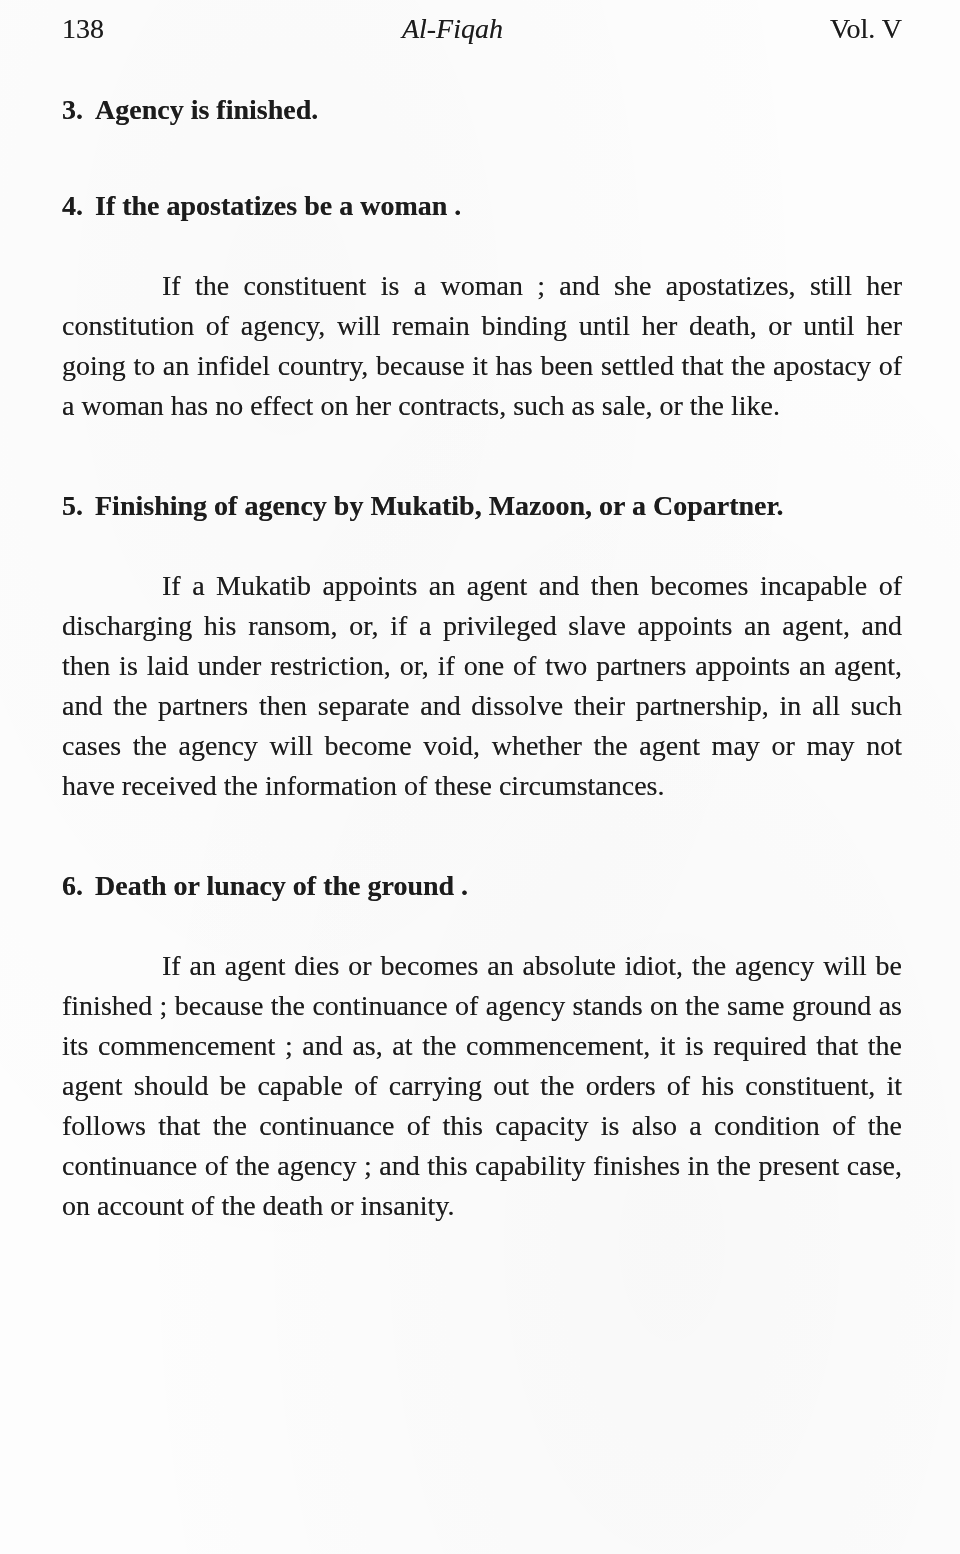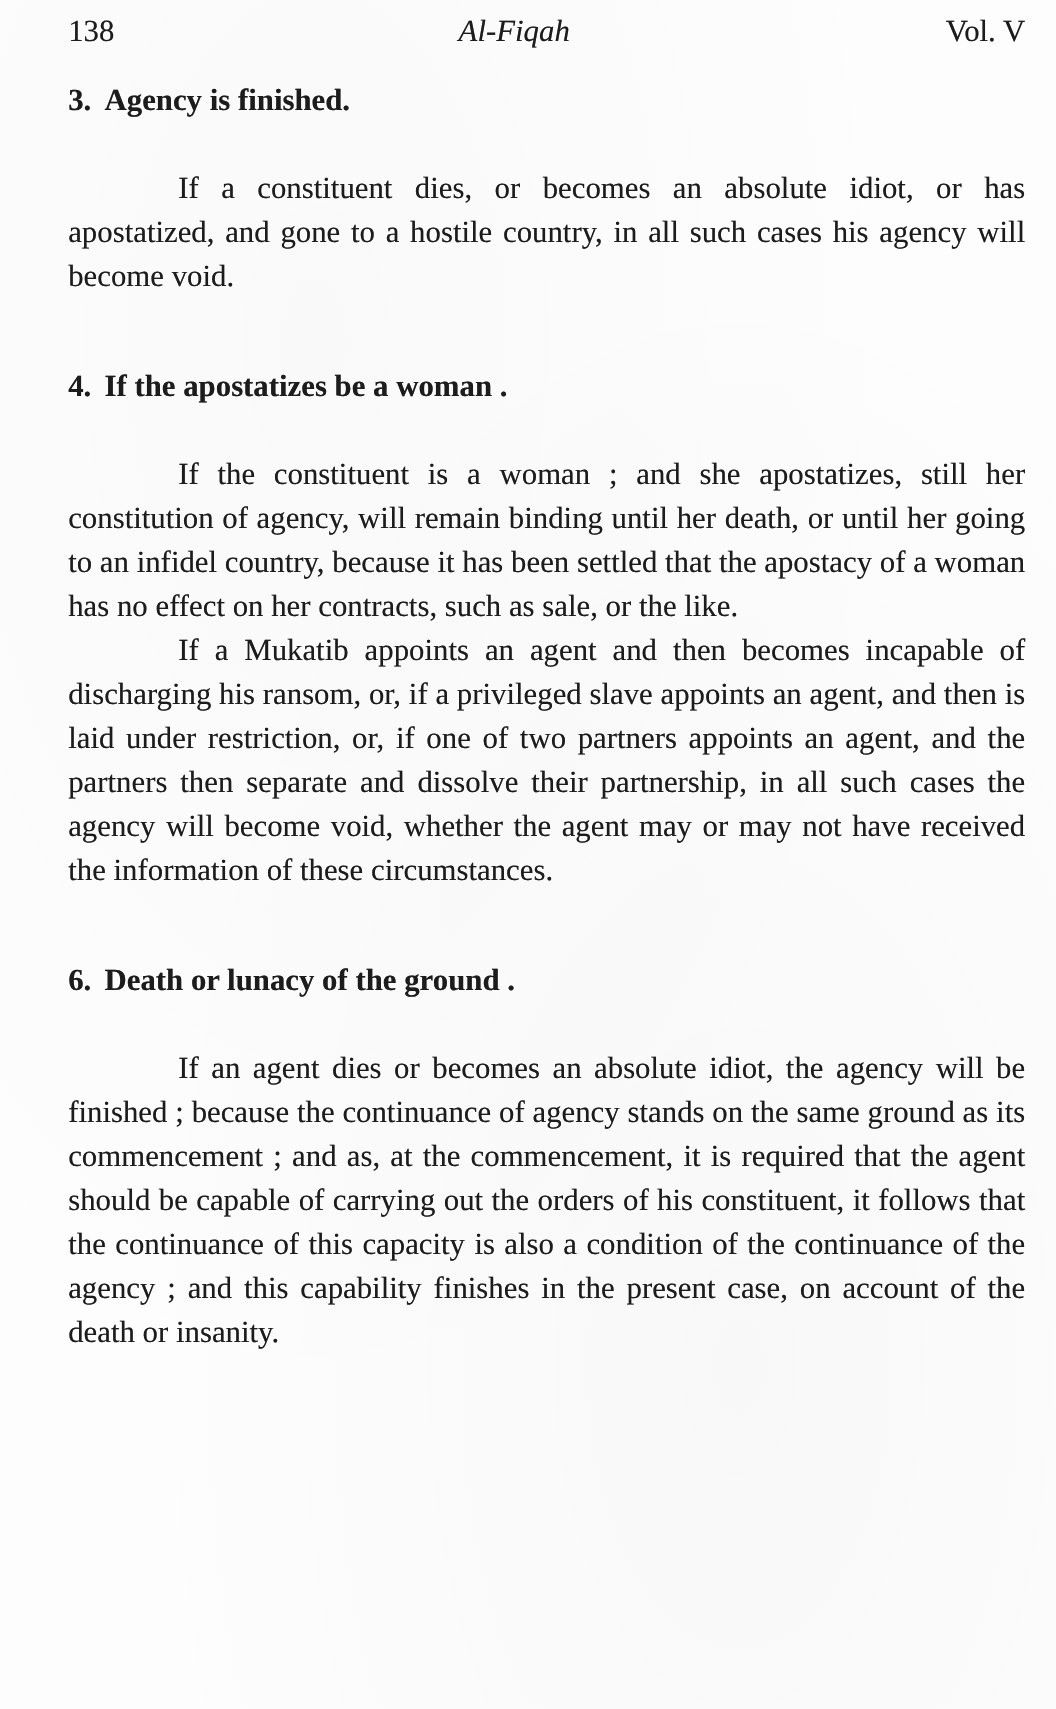--- a/index.html
+++ b/index.html
@@ -12,21 +12,21 @@
     width: 960px;
     height: 1554px;
     margin: 0 auto;
     background: #fdfdfd;
     background-image:
       radial-gradient(ellipse at 30% 20%, rgba(0,0,0,0.015), transparent 60%),
       radial-gradient(ellipse at 70% 80%, rgba(0,0,0,0.02), transparent 60%);
     color: #1c1c1c;
     font-family: "Liberation Serif", "DejaVu Serif", serif;
     box-sizing: border-box;
-    padding: 12px 28px 40px 62px;
+    padding: 12px 58px 40px 62px;
     overflow: hidden;
   }
   .scan-text {
     text-shadow: 0 0 0.6px rgba(20,20,20,0.55);
   }
   .page-header {
     display: flex;
     justify-content: space-between;
     align-items: baseline;
     font-size: 28px;
@@ -38,21 +38,21 @@
     
     margin-right: 29px;
   }
   h2.section-heading {
     font-size: 28px;
     font-weight: bold;
     line-height: 1.15;
     margin: 64px 0 44px 0;
   }
   h2.section-heading.first {
-    margin-top: 30px;
+    margin-top: 48px;
   }
   h2 .heading-number {
     display: inline-block;
     margin-right: 12px;
   }
   p.section-paragraph {
     font-size: 28px;
     line-height: 40px;
     text-align: justify;
     text-indent: 100px;
@@ -67,31 +67,33 @@
   <div class="page-header">
     <span>138</span>
     <span class="book-title">Al-Fiqah</span>
     <span>Vol. V</span>
   </div>
 
   <section>
     <h2 class="section-heading first">
       <span class="heading-number">3.</span><span>Agency is finished.</span>
     </h2>
-    <p class="section-paragraph">If a constituent dies, or becomes an absolute idiot, or has apostatized, and gone to a hostile country, in all such cases his agency will become void.</p>
   </section>
 
   <section>
     <h2 class="section-heading">
       <span class="heading-number">4.</span><span>If the apostatizes be a woman .</span>
     </h2>
     <p class="section-paragraph">If the constituent is a woman ; and she apostatizes, still her constitution of agency, will remain binding until her death, or until her going to an infidel country, because it has been settled that the apostacy of a woman has no effect on her contracts, such as sale, or the like.</p>
   </section>
 
   <section>
+    <h2 class="section-heading">
+      <span class="heading-number">5.</span><span>Finishing of agency by Mukatib, Mazoon, or a Copartner.</span>
+    </h2>
     <p class="section-paragraph">If a Mukatib appoints an agent and then becomes incapable of discharging his ransom, or, if a privileged slave appoints an agent, and then is laid under restriction, or, if one of two partners appoints an agent, and the partners then separate and dissolve their partnership, in all such cases the agency will become void, whether the agent may or may not have received the information of these circumstances.</p>
   </section>
 
   <section>
     <h2 class="section-heading">
       <span class="heading-number">6.</span><span>Death or lunacy of the ground .</span>
     </h2>
     <p class="section-paragraph">If an agent dies or becomes an absolute idiot, the agency will be finished ; because the continuance of agency stands on the same ground as its commencement ; and as, at the commencement, it is required that the agent should be capable of carrying out the orders of his constituent, it follows that the continuance of this capacity is also a condition of the continuance of the agency ; and this capability finishes in the present case, on account of the death or insanity.</p>
   </section>
 

